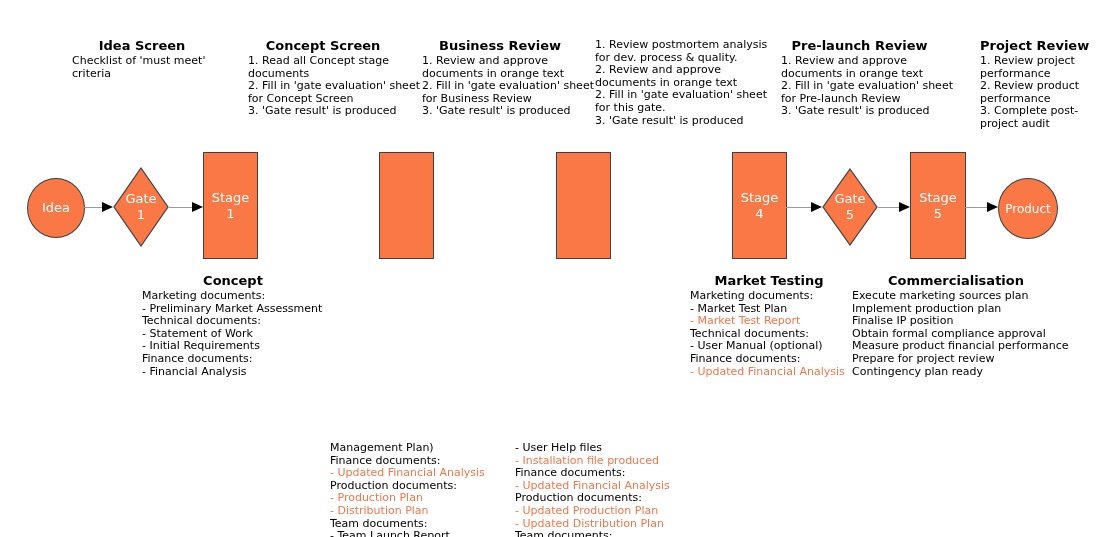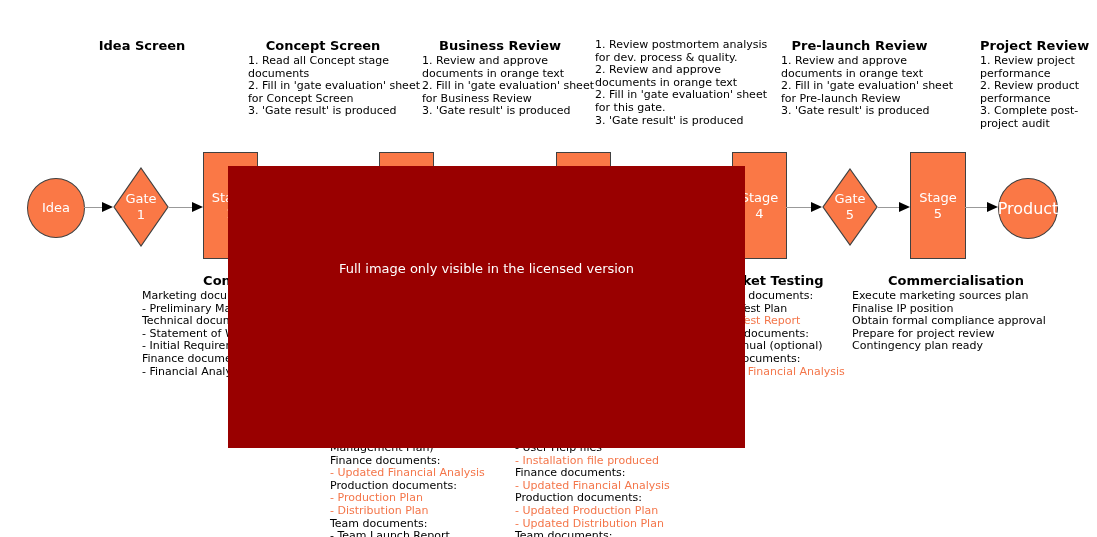--- a/index.html
+++ b/index.html
@@ -42,21 +42,21 @@
   #stage2{left:379px;top:121px;width:53px;height:105px;}
   #stage3{left:556px;top:121px;width:53px;height:105px;}
   #stage4{left:732px;top:121px;width:53px;height:105px;}
   #stage5{left:910px;top:121px;width:54px;height:105px;}
   #gate1{left:113px;top:136px;width:56px;height:80px;}
   #gate5{left:822px;top:137px;width:56px;height:78px;}
   .diamond svg{position:absolute;left:0;top:0;width:100%;height:100%;display:block;}
   .diamond polygon{fill:var(--shape_fill,#fa7846);stroke:var(--shape_border,#404040);stroke-width:1.2;}
   .slabel{position:absolute;inset:0;display:flex;flex-direction:column;align-items:center;justify-content:center;
           color:var(--shape_label,#fff);font-size:13px;line-height:16px;text-align:center;}
-  #product .slabel{font-size:16px;}
+  #product .slabel{font-size:12px;}
 
   
   .arrow{position:absolute;top:171px;height:10px;z-index:1;}
   .aline{position:absolute;left:0;right:9px;top:5px;border-top:1px solid var(--connector,#999);}
   .ahead{position:absolute;right:0;top:0;width:0;height:0;
          border-top:5px solid transparent;border-bottom:5px solid transparent;
          border-left:11px solid var(--arrowhead,#000);}
   #a1{left:84px;width:29px;}
   #a2{left:169px;width:34px;}
   #a3{left:786px;width:36px;}
@@ -69,20 +69,24 @@
   .wmtext{position:absolute;top:95px;left:0;right:0;text-align:center;
           color:var(--watermark_text,#fff);font-size:13px;line-height:15px;}
 </style>
 </head>
 <body>
 
 <div class="canvas">
 
   <div class="sec ts ts1">
     <div class="hdr">Idea Screen</div>
+    <div class="lines">
+        <div class="ln">Checklist of 'must meet'</div>
+        <div class="ln">criteria</div>
+      </div>
   </div>
   <div class="sec ts ts2">
     <div class="hdr">Concept Screen</div>
     <div class="lines">
         <div class="ln">1. Read all Concept stage</div>
         <div class="ln">documents</div>
         <div class="ln">2. Fill in 'gate evaluation' sheet</div>
         <div class="ln">for Concept Screen</div>
         <div class="ln">3. 'Gate result' is produced</div>
       </div>
@@ -235,22 +239,24 @@
         <div class="ln">Technical documents:</div>
         <div class="ln">- User Manual (optional)</div>
         <div class="ln">Finance documents:</div>
         <div class="ln org">- Updated Financial Analysis</div>
       </div>
   </div>
   <div class="sec bs bs4">
     <div class="hdr">Commercialisation</div>
     <div class="lines">
         <div class="ln">Execute marketing sources plan</div>
+        <div class="ln">Implement production plan</div>
         <div class="ln">Finalise IP position</div>
         <div class="ln">Obtain formal compliance approval</div>
+        <div class="ln">Measure product financial performance</div>
         <div class="ln">Prepare for project review</div>
         <div class="ln">Contingency plan ready</div>
       </div>
   </div>
 
   <div class="sec dc dc1">
     <div class="lines">
         <div class="ln">Management Plan)</div>
         <div class="ln">Finance documents:</div>
         <div class="ln org">- Updated Financial Analysis</div>
@@ -268,17 +274,14 @@
         <div class="ln">Finance documents:</div>
         <div class="ln org">- Updated Financial Analysis</div>
         <div class="ln">Production documents:</div>
         <div class="ln org">- Updated Production Plan</div>
         <div class="ln org">- Updated Distribution Plan</div>
         <div class="ln">Team documents:</div>
         <div class="ln org">- Postmortem Analysis</div>
       </div>
   </div>
 
-  <div class="watermark">
-    <div class="wmtext">Full image only visible in the licensed version</div>
-  </div>
 
 </div>
 
 </body></html>

